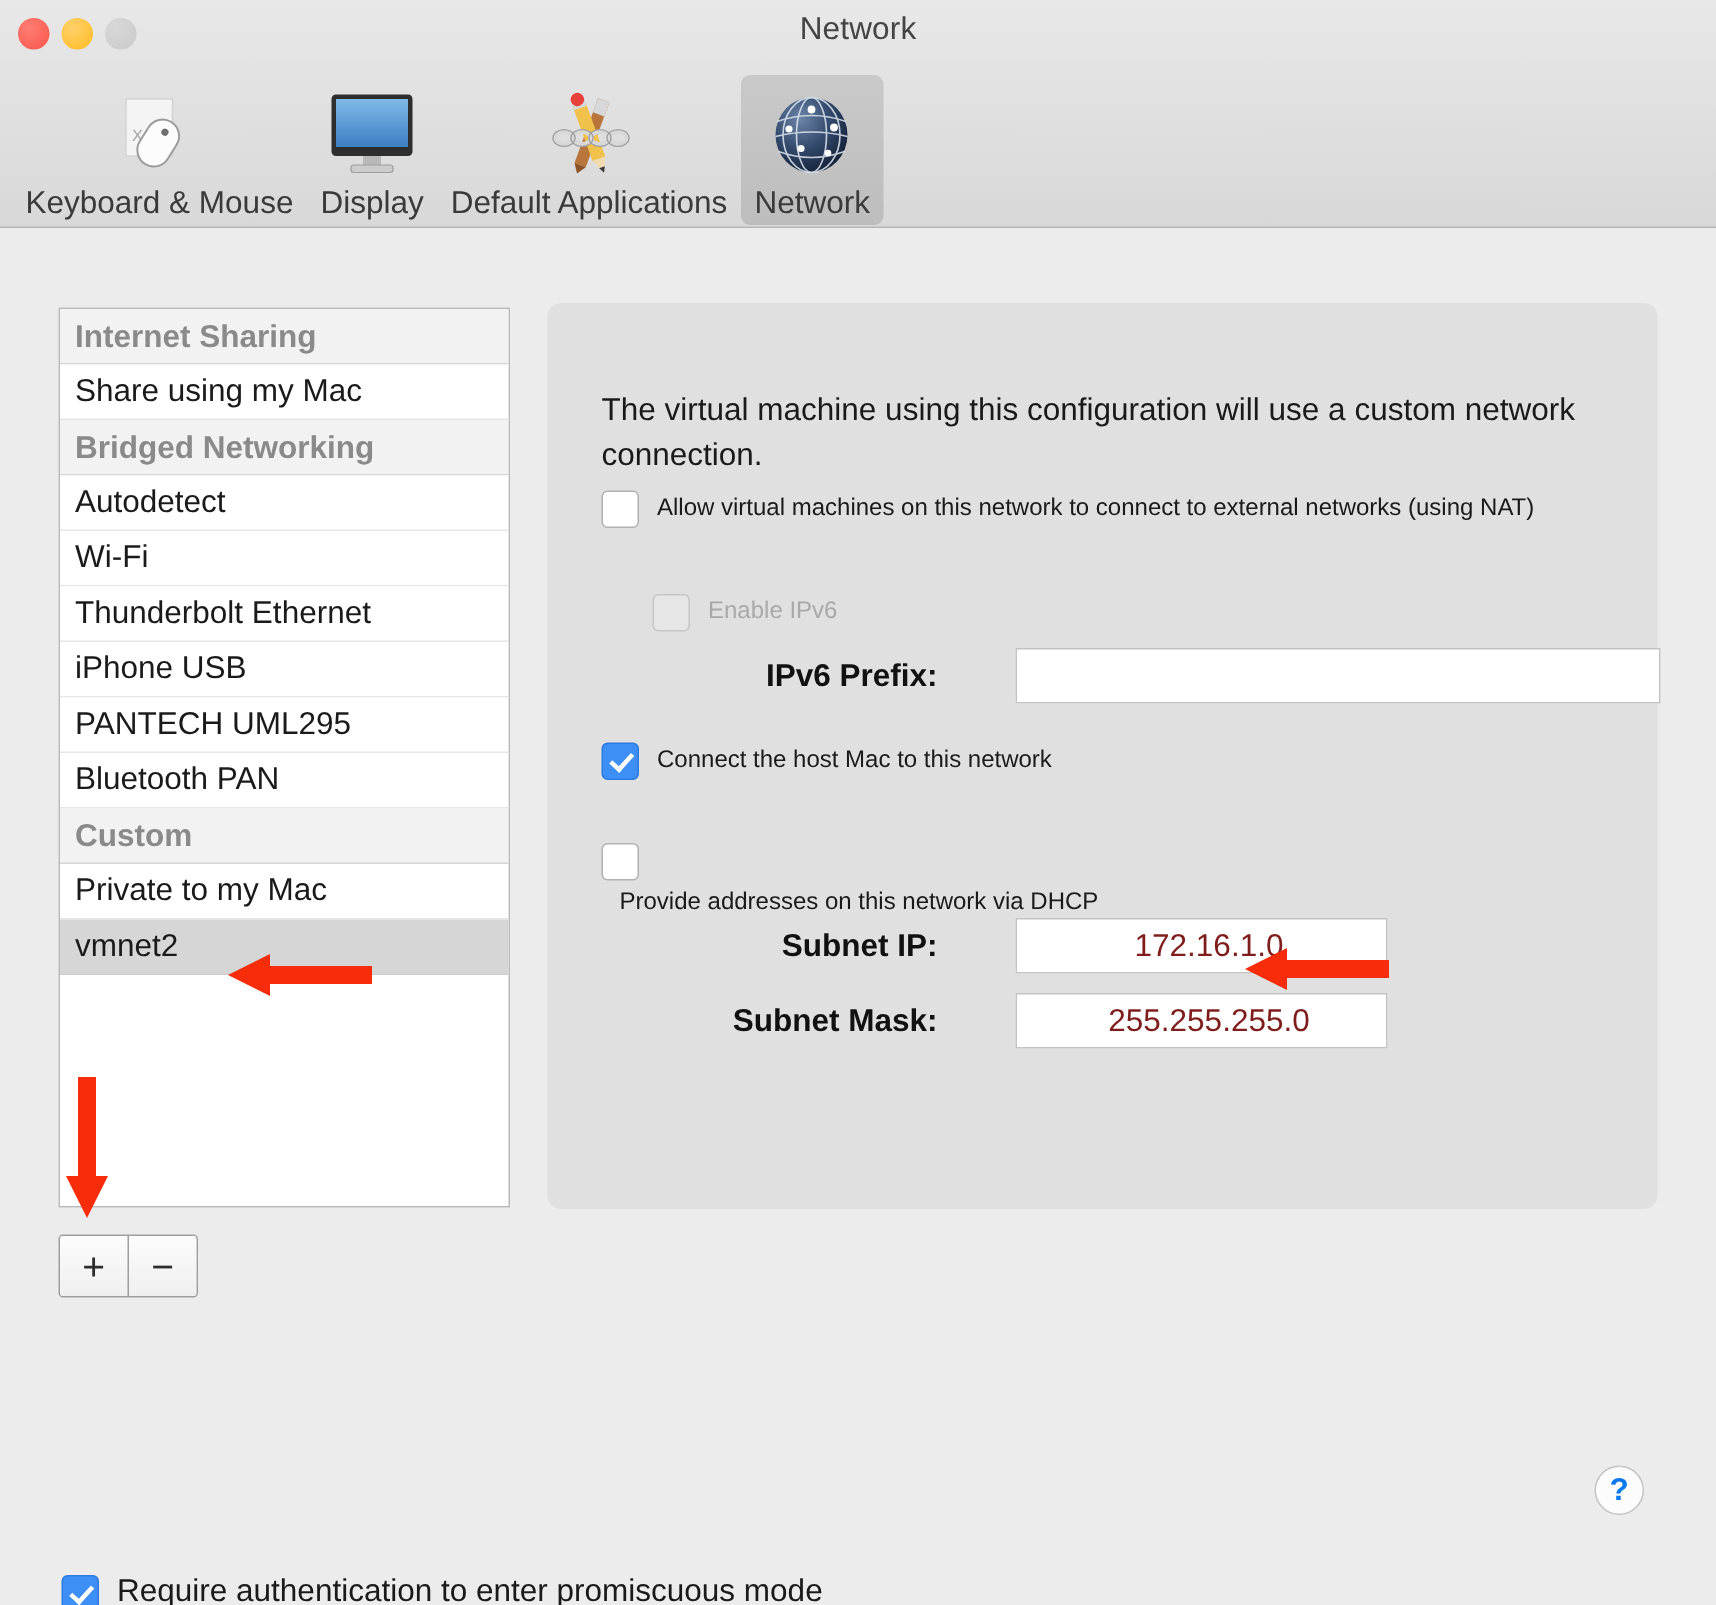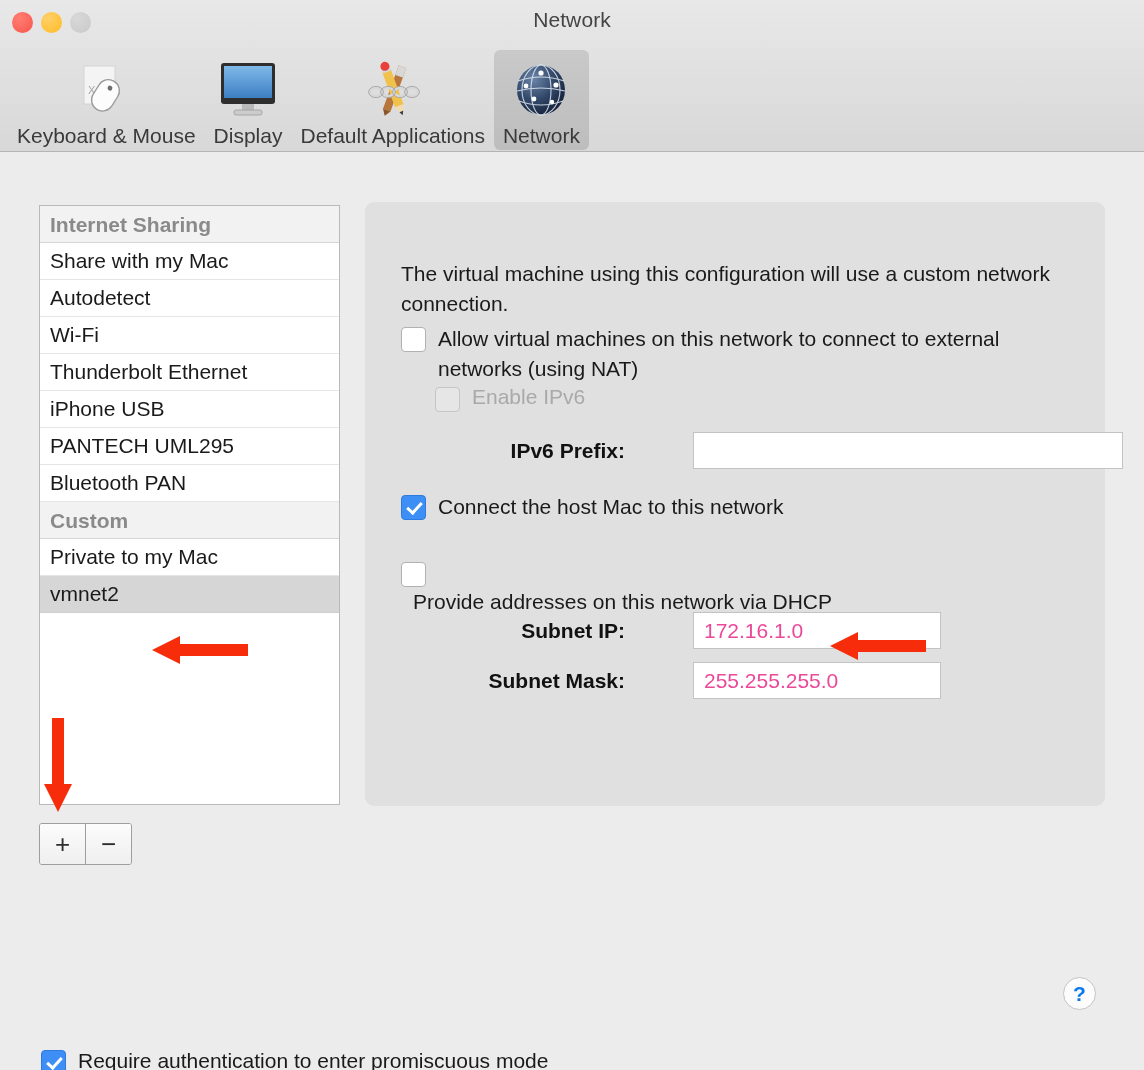--- a/index.html
+++ b/index.html
@@ -207,21 +207,21 @@
   .checkbox.checked::after {
     content: "";
     position: absolute;
     left: 8px; top: 3px;
     width: 6px; height: 12px;
     border: solid #ffffff;
     border-width: 0 3px 3px 0;
     transform: rotate(42deg);
   }
   .cb-label {
-    font-size: 21px;
+    font-size: 16px;
     color: #1a1a1a;
     margin-left: 12px;
     line-height: 30px;
   }
   .cb-label.disabled { color: #a9a9a9; }
 
   .field-row {
     position: absolute;
     display: flex;
     align-items: center;
@@ -235,22 +235,23 @@
     white-space: nowrap;
   }
   .text-field {
     background: #ffffff;
     border: 1px solid #c3c3c3;
     box-sizing: border-box;
     height: 37px;
     line-height: 35px;
     padding-left: 10px;
     font-size: 21px;
-    color: #ec4899;
-    margin-left: 28px;
+    color: #7f1d1d;
+    margin-left: 12px;
+    text-align: center;
   }
 
   
   #help-button {
     position: absolute;
     left: 1063px; top: 825px;
     width: 33px; height: 33px;
     border-radius: 50%;
     background: #fcfcfc;
     border: 1px solid #c4c4c4;
@@ -394,22 +395,23 @@
       </div>
 
     </div>
   </div>
 
   <div id="body-area">
 
     <div id="network-list">
 
       <div class="list-group-header">Internet Sharing</div>
-      <div class="list-row">Share with my Mac</div>
-
+      <div class="list-row">Share using my Mac</div>
+
+      <div class="list-group-header">Bridged Networking</div>
       <div class="list-row">Autodetect</div>
       <div class="list-row">Wi-Fi</div>
       <div class="list-row">Thunderbolt Ethernet</div>
       <div class="list-row">iPhone USB</div>
       <div class="list-row">PANTECH UML295</div>
       <div class="list-row">Bluetooth PAN</div>
 
       <div class="list-group-header">Custom</div>
       <div class="list-row">Private to my Mac</div>
       <div class="list-row selected">vmnet2</div>
@@ -422,21 +424,21 @@
 
     <div id="main-panel">
 
       <div id="panel-description">The virtual machine using this configuration will use a custom network connection.</div>
 
       <div class="cb-row" style="left:36px; top:122px; width:660px;">
         <div class="checkbox unchecked"></div>
         <div class="cb-label">Allow virtual machines on this network to connect to external networks (using NAT)</div>
       </div>
 
-      <div class="cb-row" style="left:70px; top:180px;align-items:flex-end;">
+      <div class="cb-row" style="left:70px; top:191px;">
         <div class="checkbox unchecked disabled"></div>
         <div class="cb-label disabled">Enable IPv6</div>
       </div>
 
       <div class="field-row" style="left:108px; top:230px;">
         <div class="field-label" style="width:152px;">IPv6 Prefix:</div>
         <div class="text-field" style="width:430px;" placeholder=""></div>
       </div>
 
       <div class="cb-row" style="left:36px; top:290px;">

